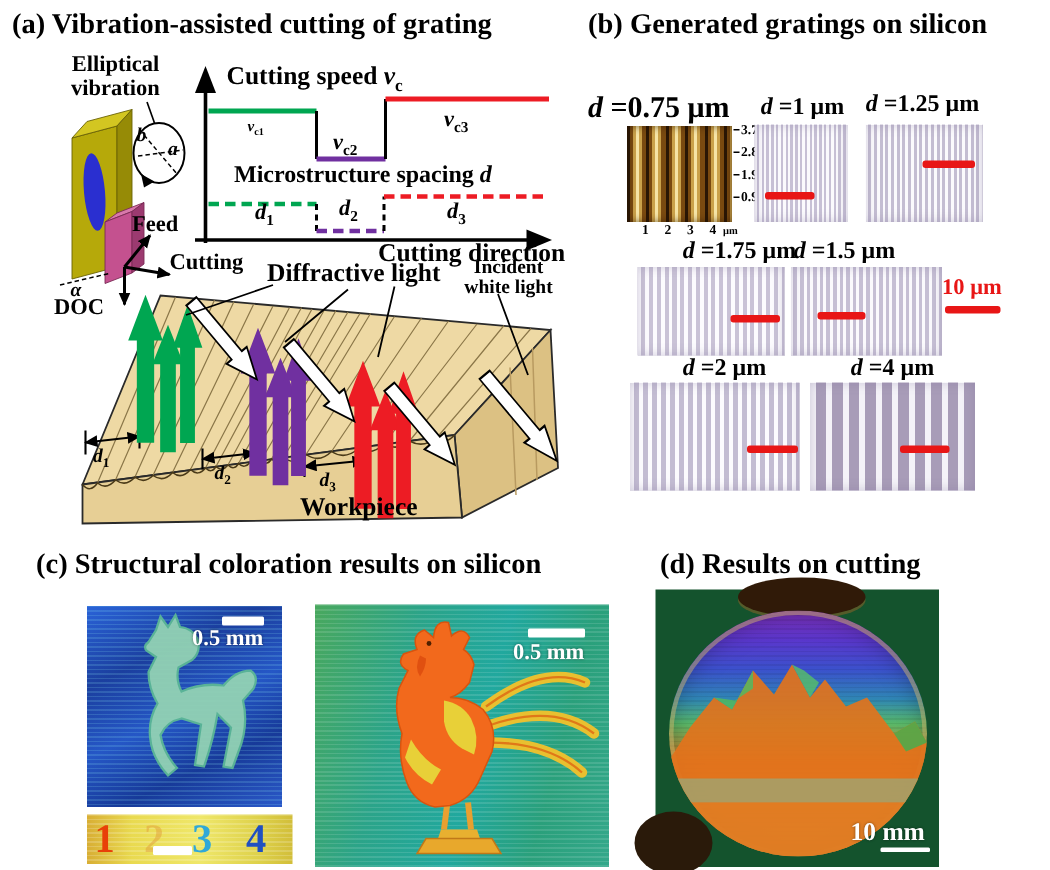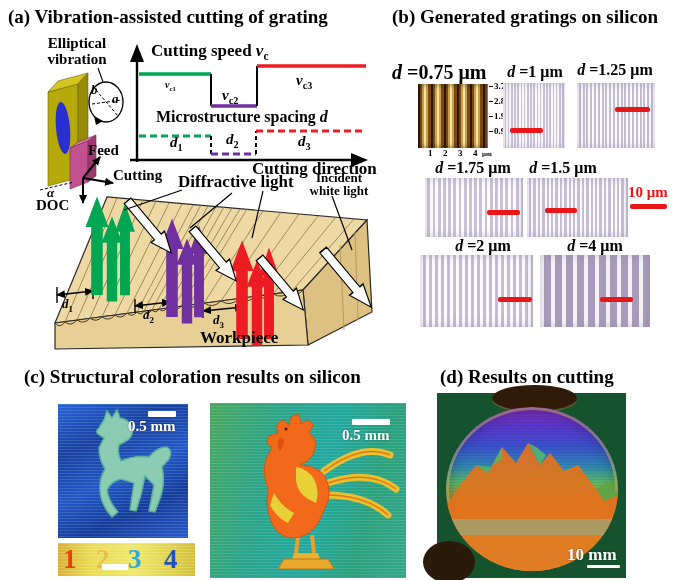--- a/index.html
+++ b/index.html
@@ -207,21 +207,21 @@
   <div class="lbl ctr" style="left:504px;top:63px;width:62px;font-size:16px;">
     <i>d</i><span> =1 μm</span></div>
   <div class="imgbox g1" style="left:503px;top:83px;width:62px;height:65px;"></div>
   <div class="redbar" style="left:510px;top:128px;width:33px;"></div>
 
   <div class="lbl ctr" style="left:572px;top:61px;width:86px;font-size:16px;">
     <i>d</i><span> =1.25 μm</span></div>
   <div class="imgbox g125" style="left:577px;top:83px;width:78px;height:65px;"></div>
   <div class="redbar" style="left:615px;top:107px;width:35px;"></div>
 
-  <div class="lbl ctr" style="left:428px;top:159px;width:90px;font-size:16px;">
+  <div class="lbl ctr" style="left:448px;top:159px;width:90px;font-size:16px;">
     <i>d</i><span> =1.75 μm</span></div>
   <div class="imgbox g175" style="left:425px;top:178px;width:98px;height:59px;"></div>
   <div class="redbar" style="left:487px;top:210px;width:33px;"></div>
 
   <div class="lbl ctr" style="left:522px;top:159px;width:82px;font-size:16px;">
     <i>d</i><span> =1.5 μm</span></div>
   <div class="imgbox g15" style="left:527px;top:178px;width:101px;height:59px;"></div>
   <div class="redbar" style="left:545px;top:208px;width:32px;"></div>
 
   <div class="lbl" style="left:628px;top:184px;font-size:15px;color:#e81616;">10 μm</div>

